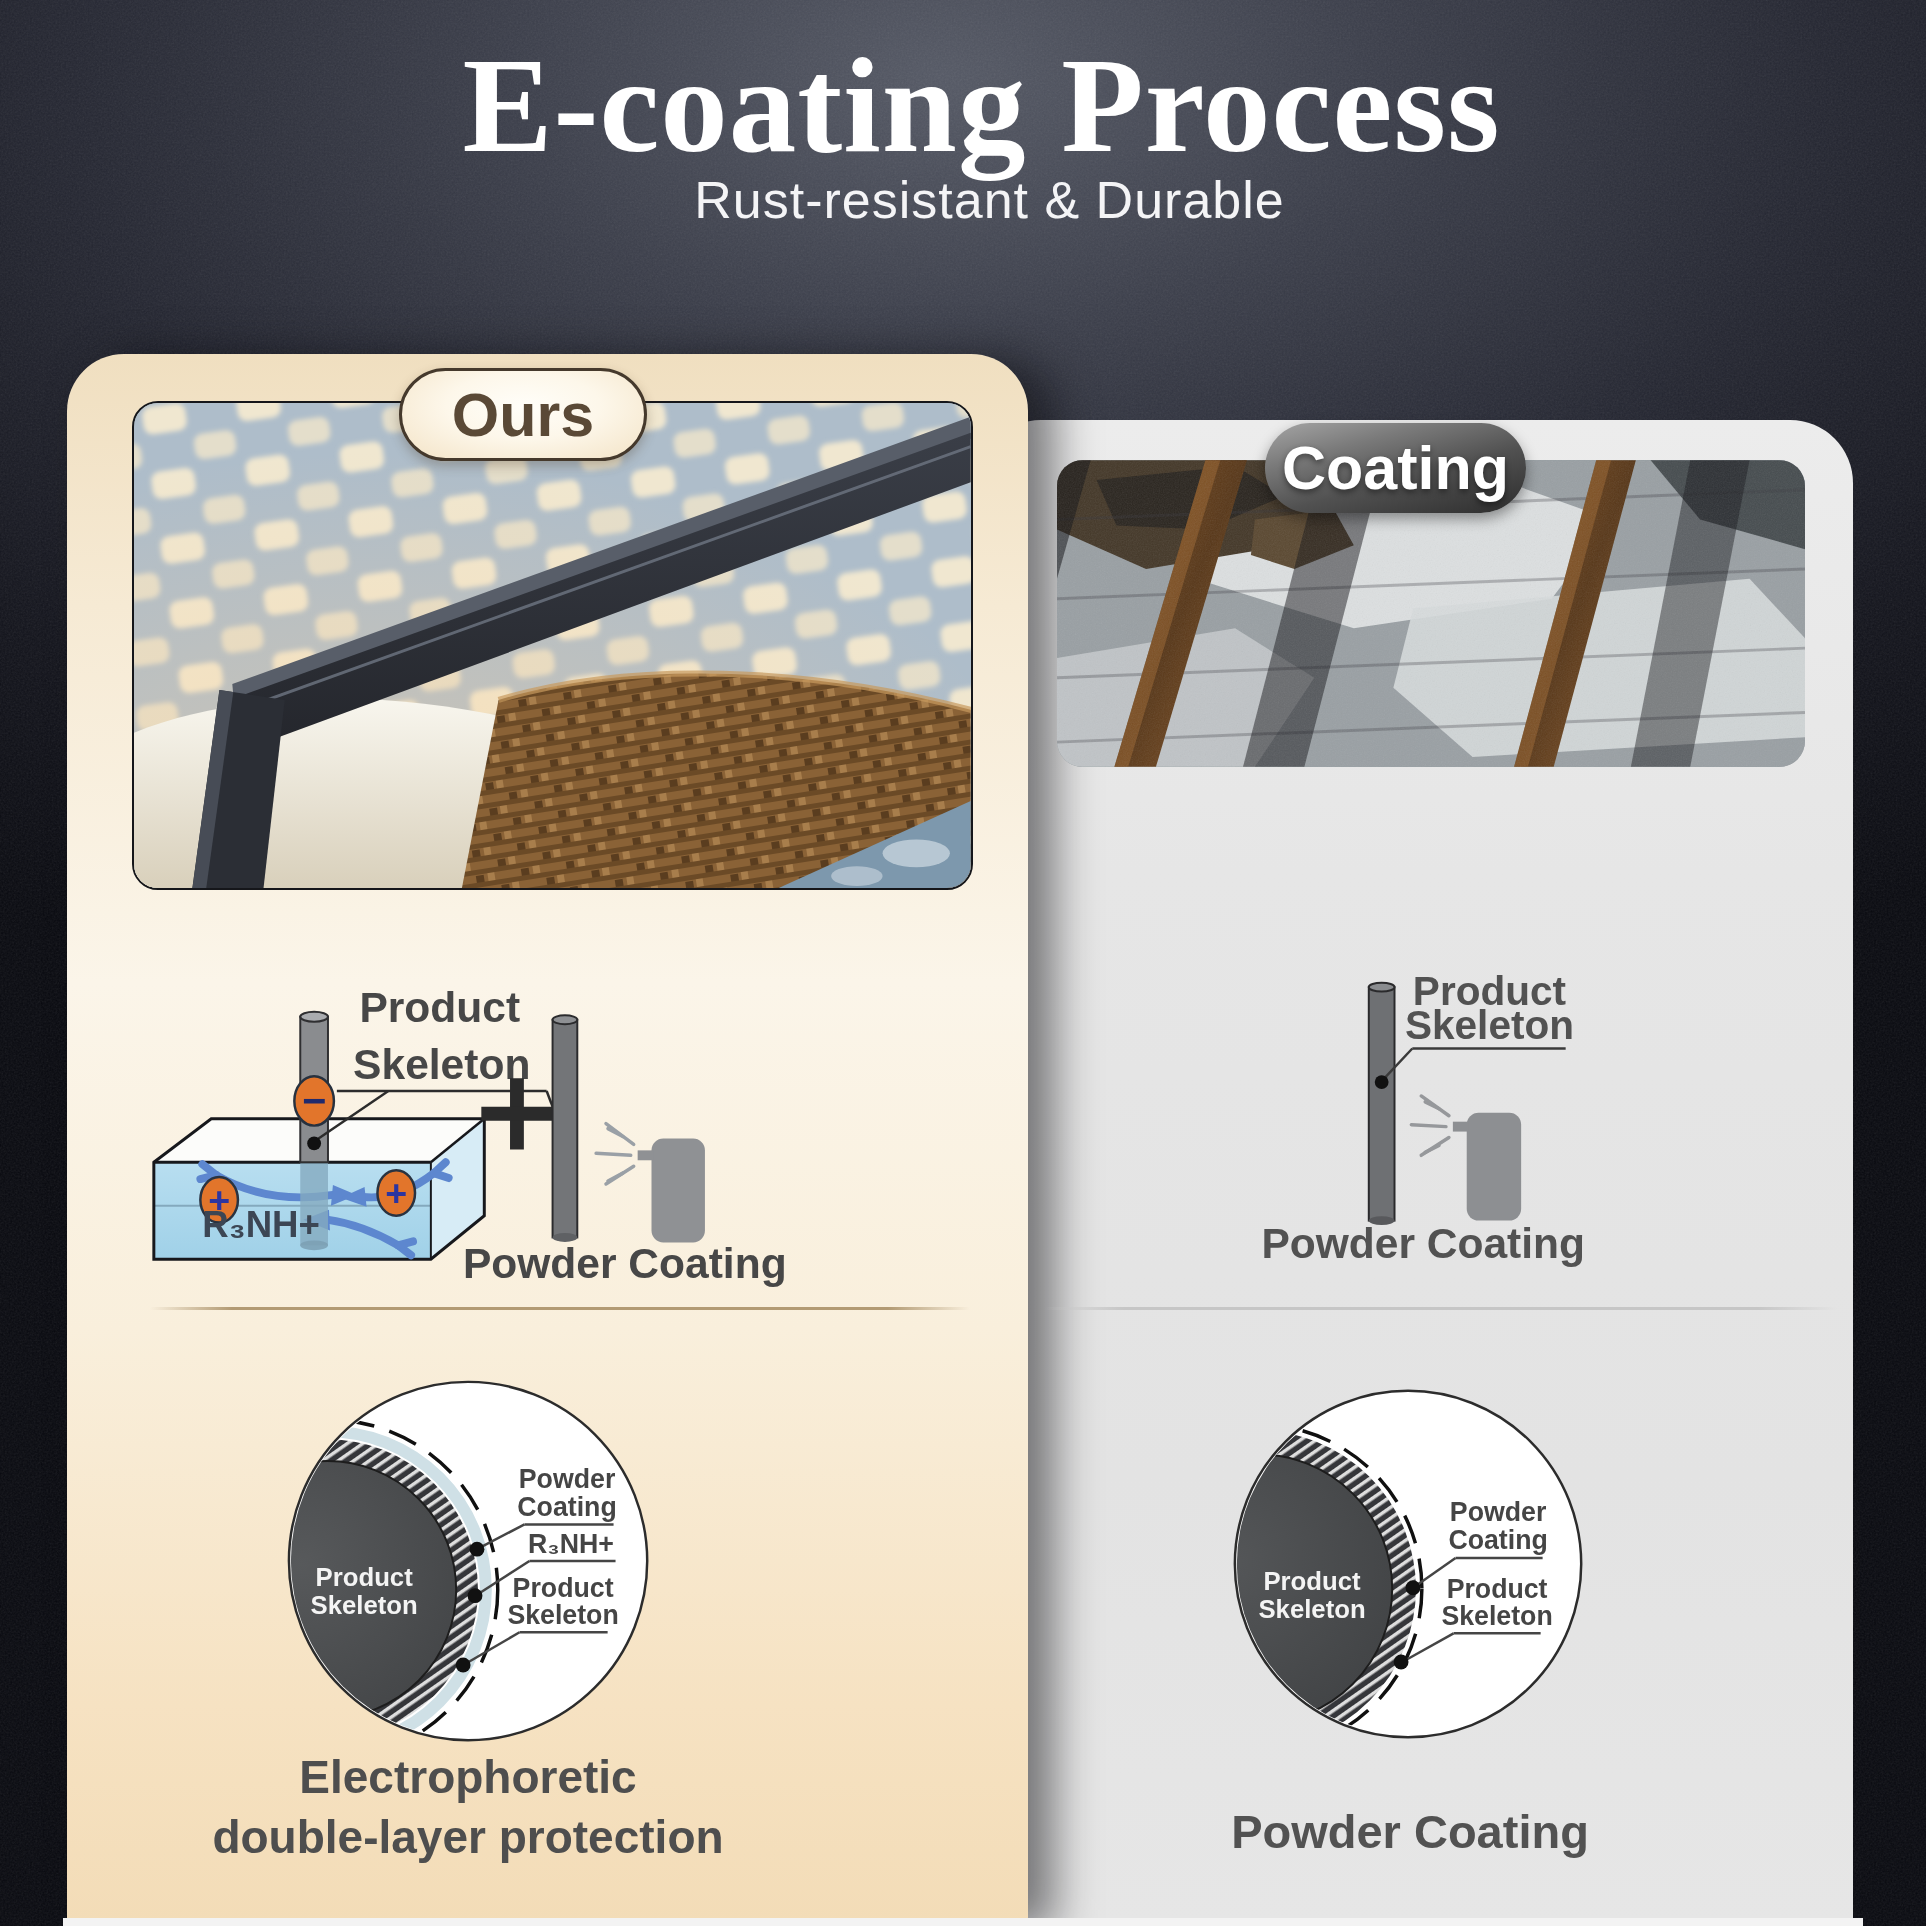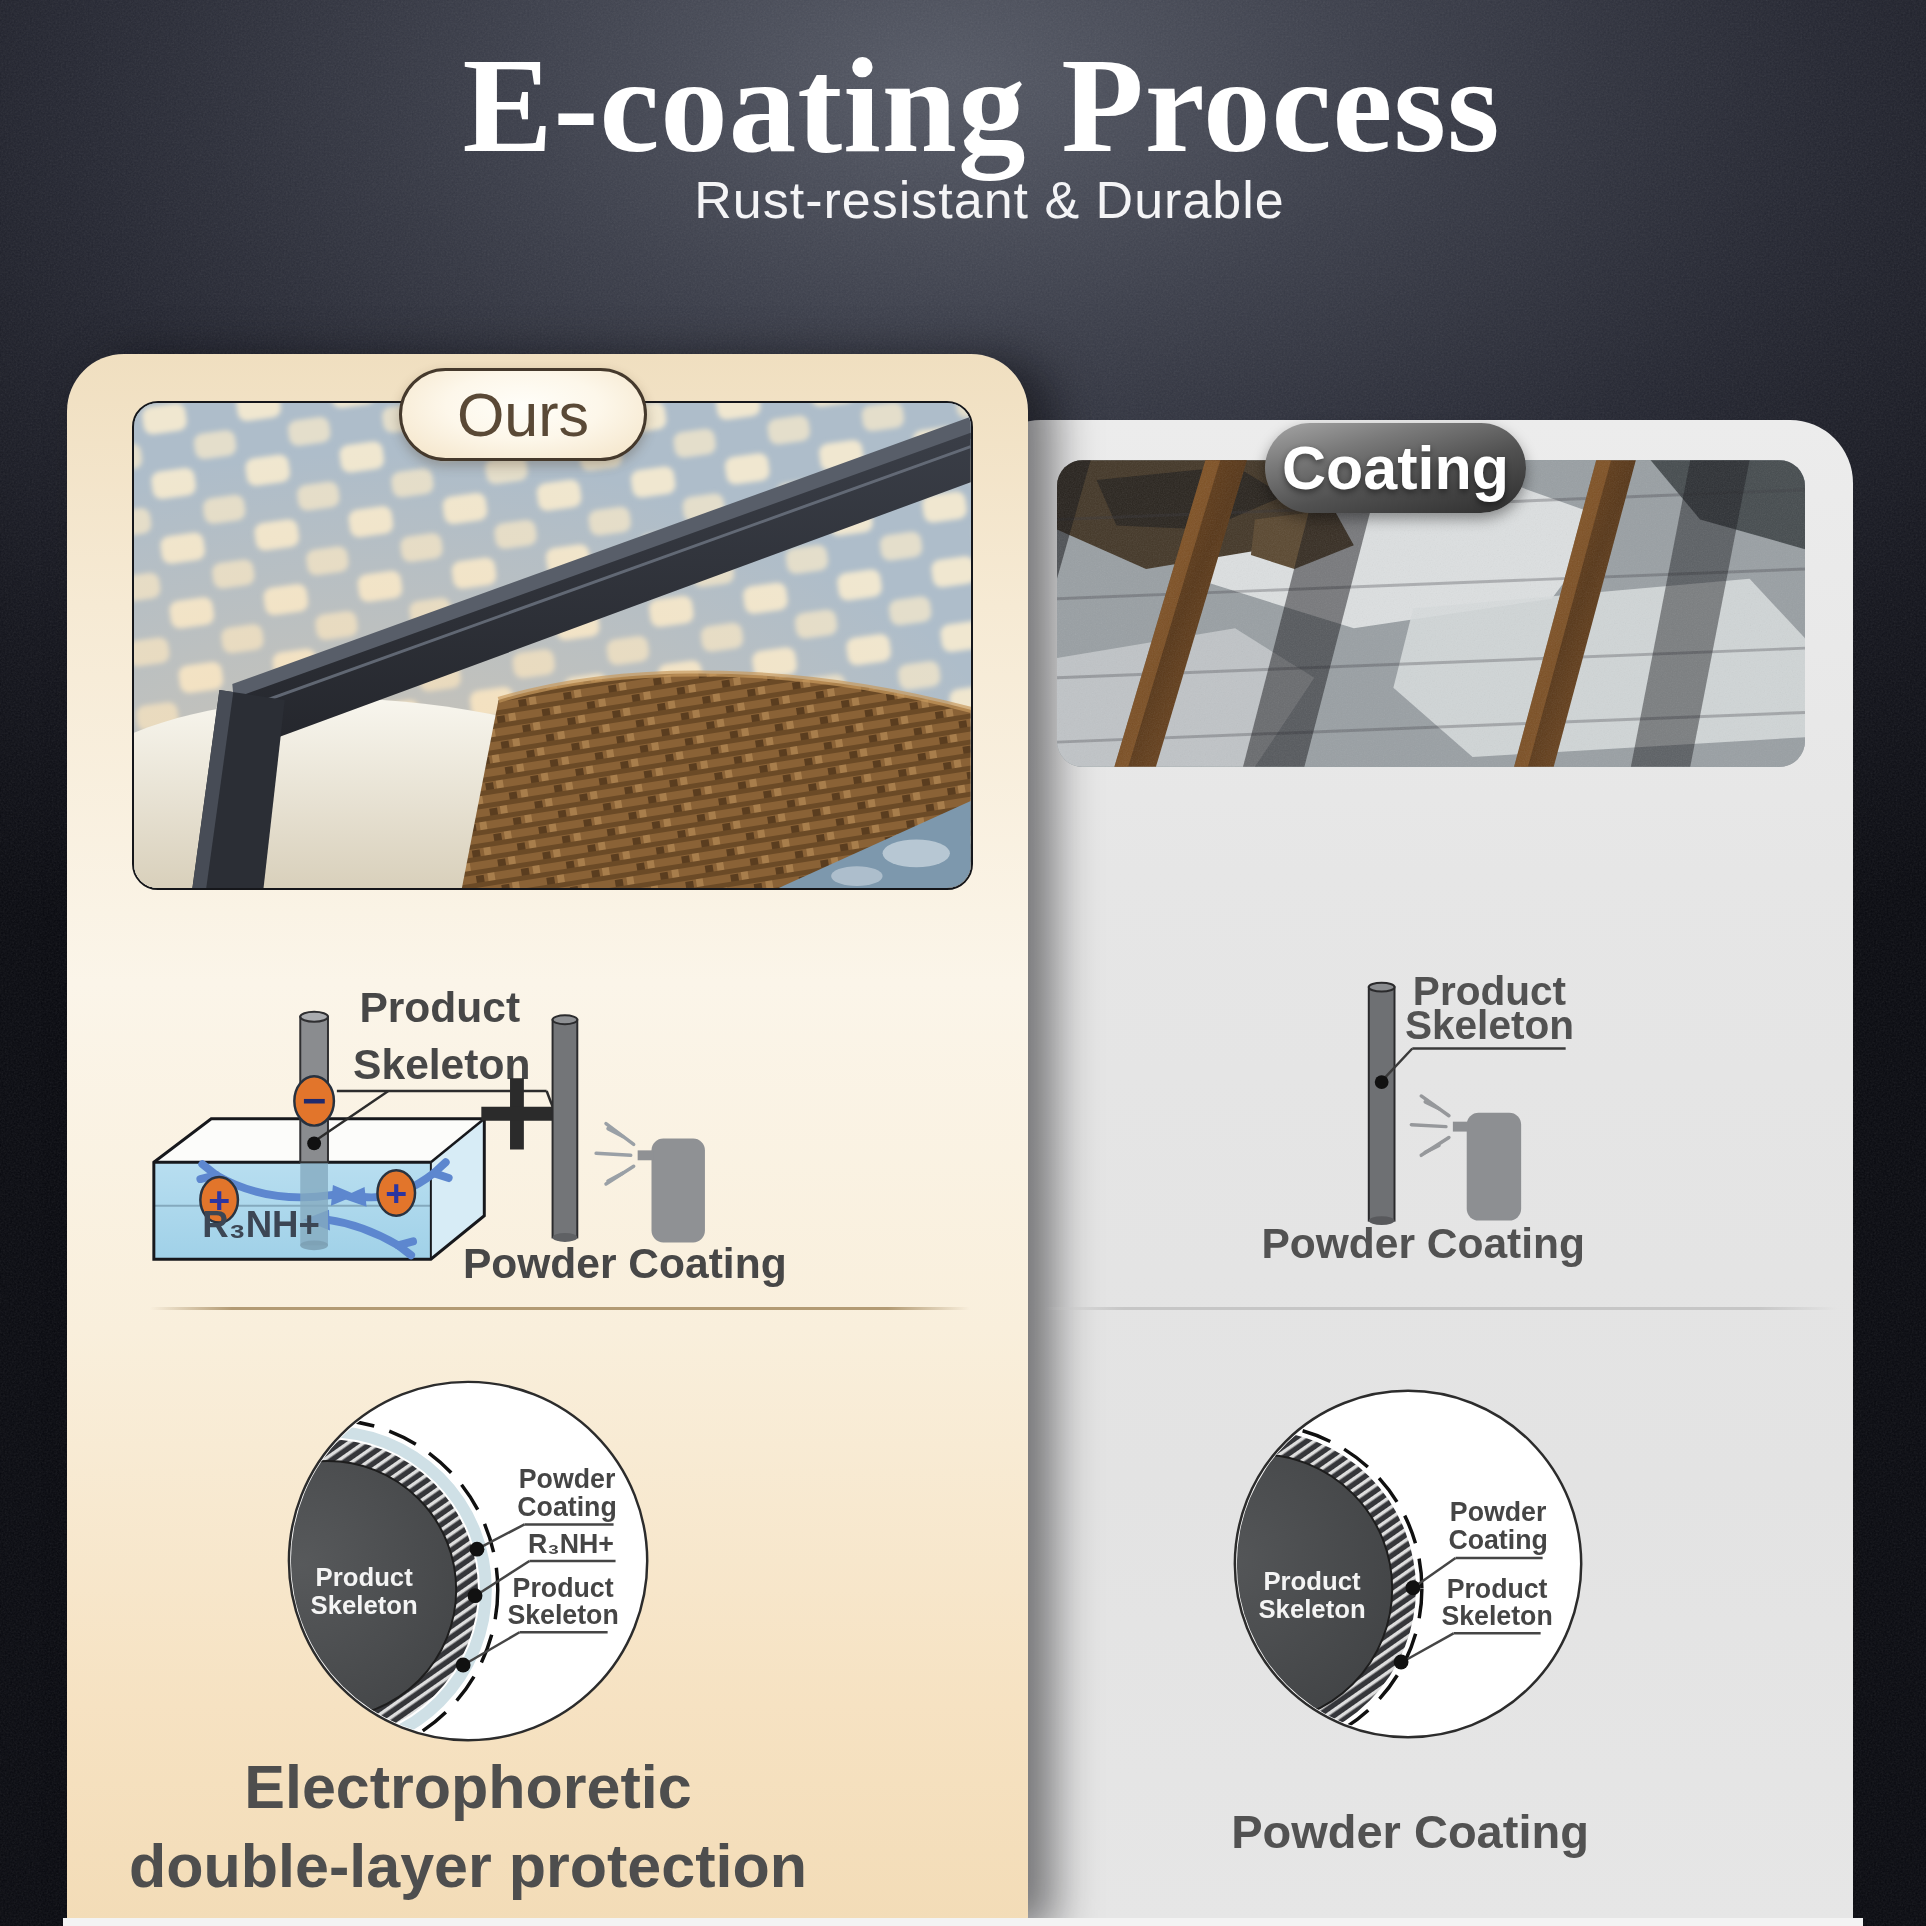--- a/index.html
+++ b/index.html
@@ -29,21 +29,21 @@
     box-shadow:26px 4px 44px rgba(5,5,10,0.5);
   }
   .panel-others{
     left:978px;top:420px;width:875px;height:1507px;z-index:1;
     border-radius:63px 63px 0 0;
     background:linear-gradient(180deg,#ececec 0%,#e6e6e6 30%,#e3e3e3 70%,#e6e6e6 100%);
   }
   .badge-ours{
     left:399px;top:368px;width:242px;height:87px;border-radius:48px;z-index:5;
     background:radial-gradient(ellipse at 50% 40%, #fffef9 0%, #fdf7ea 45%, #f3e3c6 100%);
-    border:3px solid #45392c;color:#5a4936;font-size:61px;font-weight:400;
+    border:3px solid #45392c;color:#5a4936;font-size:61px;font-weight:700;
     display:flex;align-items:center;justify-content:center;
     box-shadow:0 5px 12px rgba(70,45,20,.28);
   }
   .badge-others{
     left:1265px;top:423px;width:261px;height:90px;border-radius:48px;z-index:5;
     background:linear-gradient(165deg,#a6a6a6 0%,#7a7a7a 28%,#515151 58%,#2d2d2d 100%);
     color:#ffffff;font-size:61px;font-weight:700;
     display:flex;align-items:center;justify-content:center;
     text-shadow:0 3px 6px rgba(0,0,0,.45);
     box-shadow:0 6px 14px rgba(0,0,0,.38);
@@ -56,21 +56,21 @@
     left:1057px;top:460px;width:748px;height:307px;border-radius:26px;overflow:hidden;
     z-index:4;background:#9aa0a4;
   }
   .diagram{z-index:4;}
   .divider-ours{left:150px;top:1307px;width:820px;height:3px;z-index:4;
     background:linear-gradient(90deg,rgba(170,145,105,0) 0%,#b29a73 10%,#b29a73 90%,rgba(170,145,105,0) 100%);}
   .divider-others{left:1045px;top:1307px;width:792px;height:3px;z-index:4;
     background:linear-gradient(90deg,rgba(190,190,190,0) 0%,#c6c6c6 10%,#c6c6c6 90%,rgba(190,190,190,0) 100%);}
   .caption-ours{
     left:92px;top:1748px;width:752px;text-align:center;z-index:4;
-    font-size:61px;font-weight:700;color:#4e4e4e;line-height:1.3;
+    font-size:46px;font-weight:700;color:#4e4e4e;line-height:1.3;
   }
   .caption-others{
     left:1113px;top:1804px;width:594px;text-align:center;z-index:4;
     font-size:47px;font-weight:700;color:#525252;
   }
   .bottom-strip{left:63px;top:1918px;width:1800px;height:9px;background:#f3f3f3;z-index:6;}
   svg text{font-family:"Liberation Sans",sans-serif;}
 </style>
 </head>
 <body>

